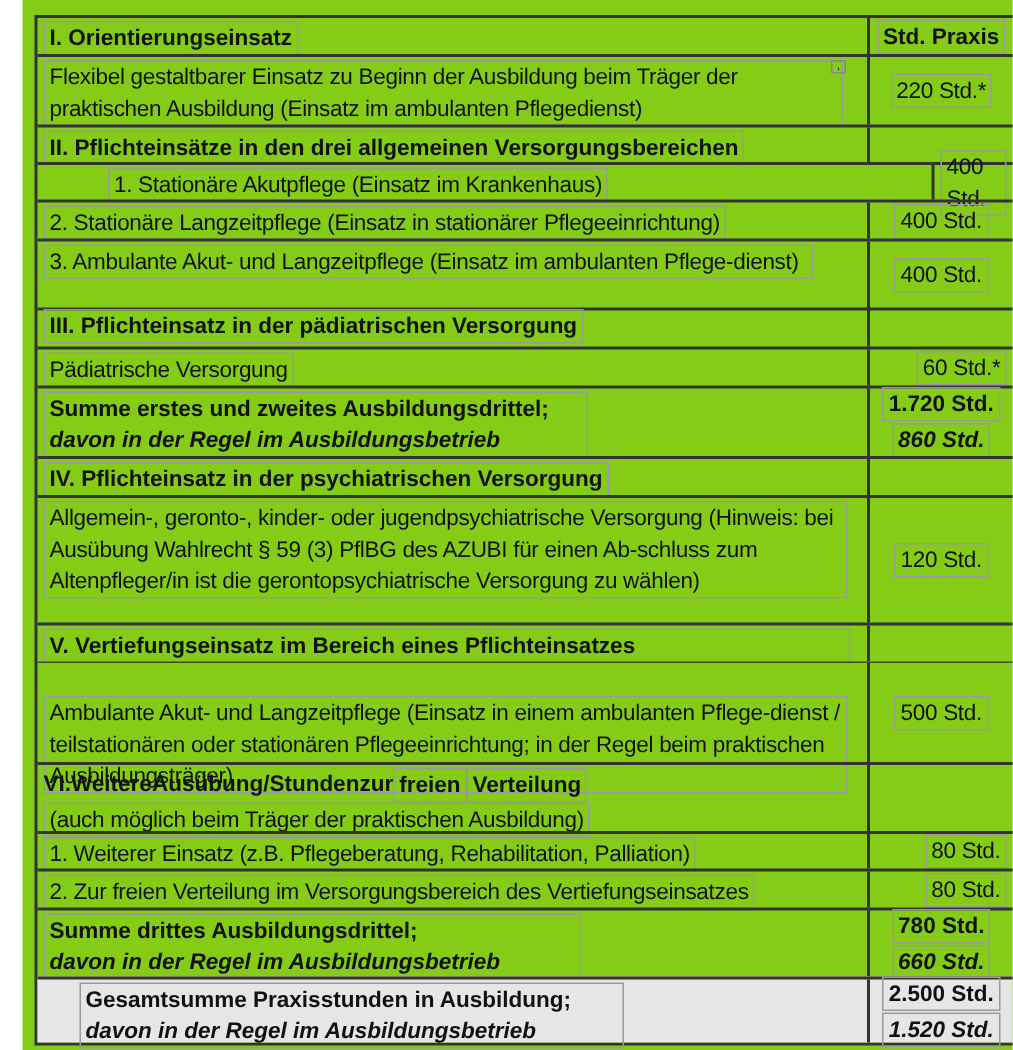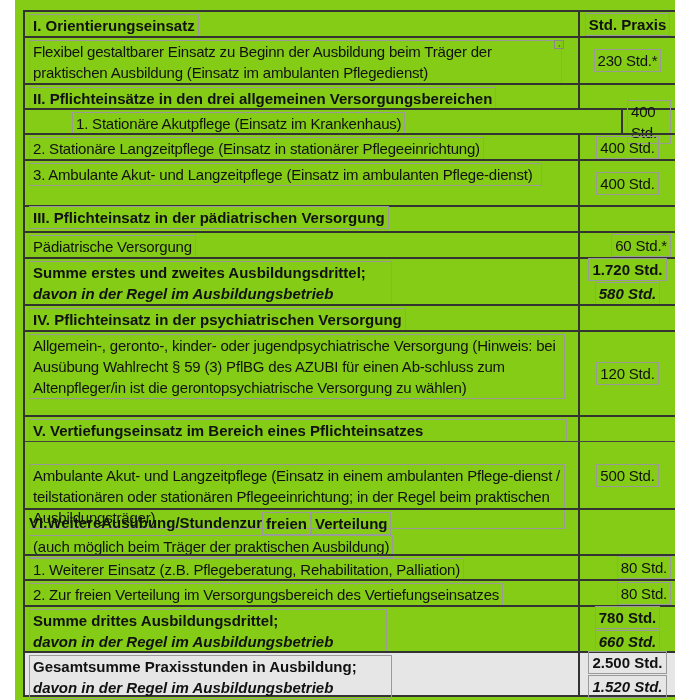--- a/index.html
+++ b/index.html
@@ -40,21 +40,21 @@
           <span class="box hdr">Std. Praxis</span>
         </div>
     </div>
 
     <div class="row" style="height:47px;">
       <div class="cell-l">
         <span class="multi txt">Flexibel gestaltbarer Einsatz zu Beginn der Ausbildung beim Träger der praktischen Ausbildung (Einsatz im ambulanten Pflegedienst)</span>
         <span class="tiny-mark">,</span>
       </div>
       <div class="cell-r center">
-          <span class="box txt">230 Std.*</span>
+          <span class="box txt">220 Std.*</span>
         </div>
     </div>
 
     <div class="row" style="height:25px;">
       <div class="cell-l"><span class="box hdr">II. Pflichteinsätze in den drei allgemeinen Versorgungsbereichen</span></div>
       <div class="cell-r"></div>
     </div>
 
     <div class="row" style="height:25px;padding-left:43px;">
       <div class="cell-l"><span class="box txt">1. Stationäre Akutpflege (Einsatz im Krankenhaus)</span></div>
@@ -93,21 +93,21 @@
 
     <div class="row" style="height:47px;">
       <div class="cell-l">
         <div class="box" style="width:355px;">
           <div class="hdr sum-line">Summe erstes und zweites Ausbildungsdrittel;</div>
           <div class="hdr ital sum-line">davon in der Regel im Ausbildungsbetrieb</div>
         </div>
       </div>
       <div class="cell-r center">
         <span class="box hdr">1.720 Std.</span>
-        <span class="box hdr ital" style="margin-top:1px;">580 Std.</span>
+        <span class="box hdr ital" style="margin-top:1px;">860 Std.</span>
       </div>
     </div>
 
     <div class="row" style="height:26px;">
       <div class="cell-l"><span class="box hdr">IV. Pflichteinsatz in der psychiatrischen Versorgung</span></div>
       <div class="cell-r"></div>
     </div>
 
     <div class="row" style="height:85px;">
       <div class="cell-l">
@@ -171,21 +171,21 @@
         </div>
       </div>
       <div class="cell-r center">
         <span class="box hdr">780 Std.</span>
         <span class="box hdr ital" style="margin-top:1px;">660 Std.</span>
       </div>
     </div>
 
     <div class="row shade" style="height:44px;">
       <div class="cell-l">
-        <div class="box" style="width:355px;">
+        <div class="box" style="width:355px;margin-left:24px;">
           <div class="hdr sum-line">Gesamtsumme Praxisstunden in Ausbildung;</div>
           <div class="hdr ital sum-line">davon in der Regel im Ausbildungsbetrieb</div>
         </div>
       </div>
       <div class="cell-r center">
         <span class="box hdr">2.500 Std.</span>
         <span class="box hdr ital" style="margin-top:1px;">1.520 Std.</span>
       </div>
     </div>
 

